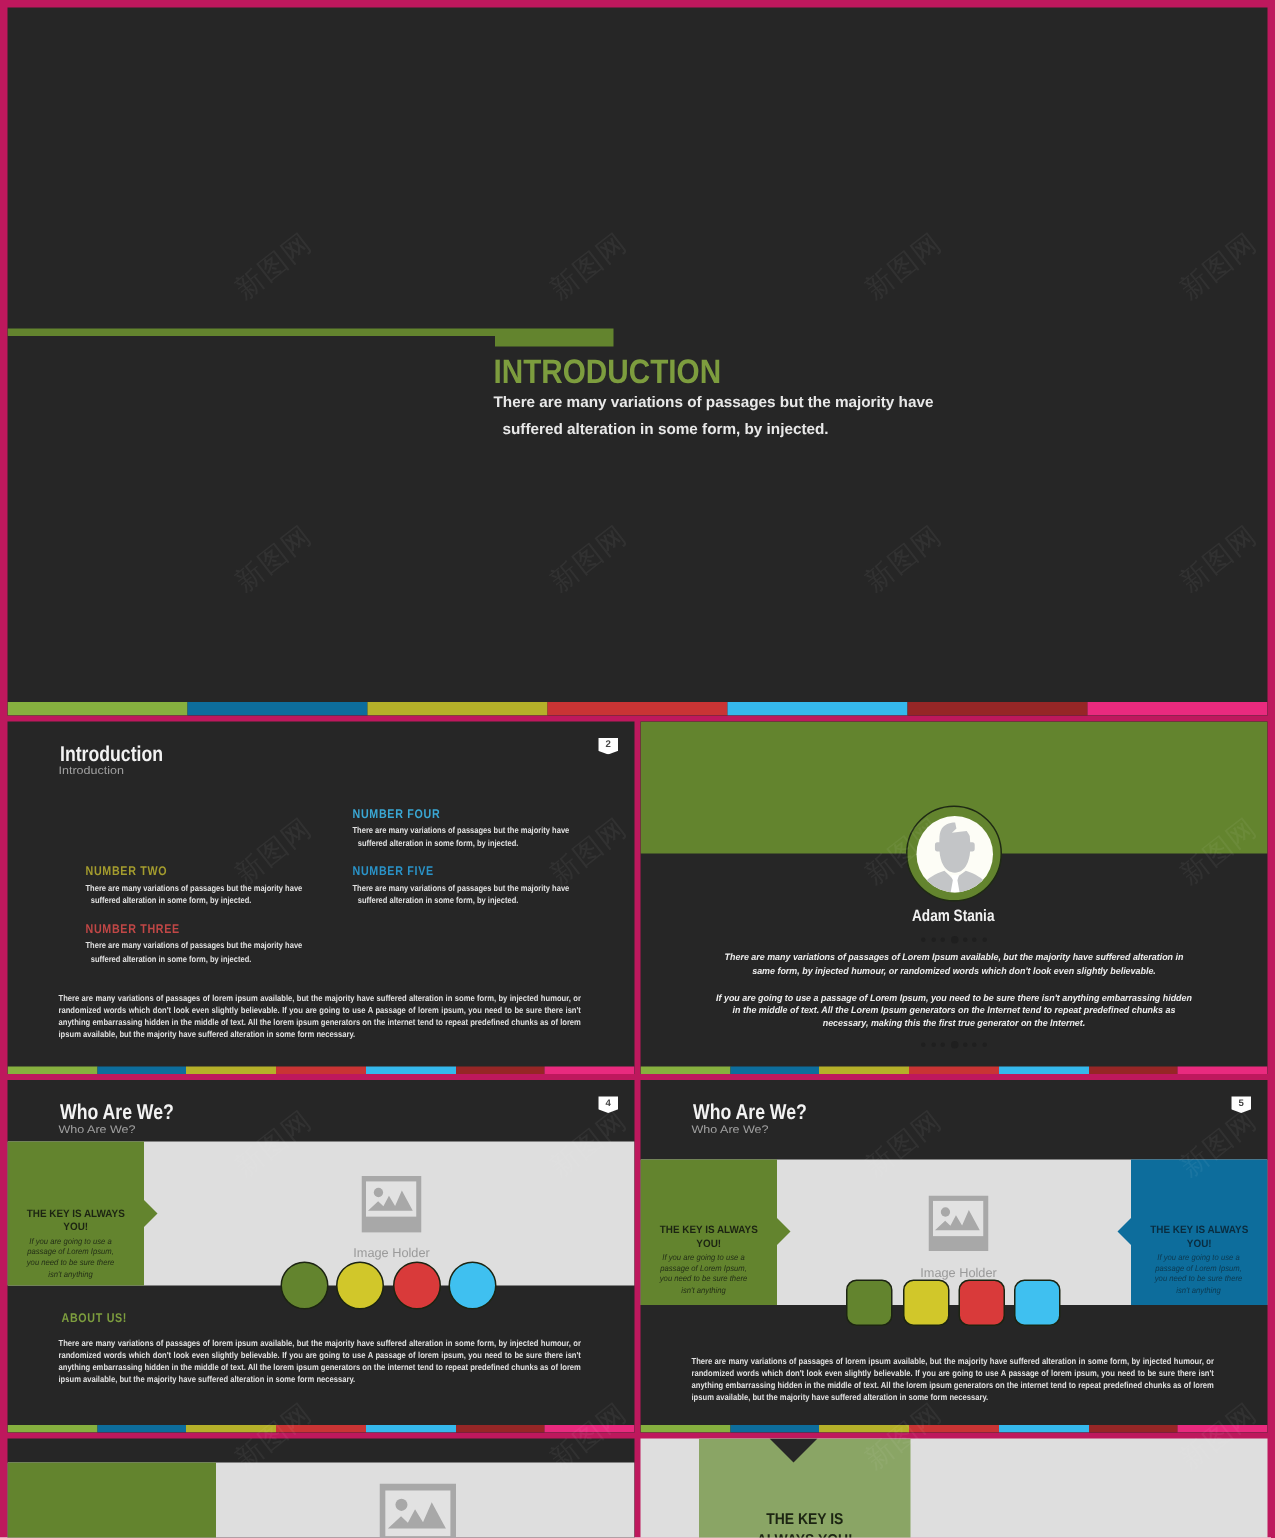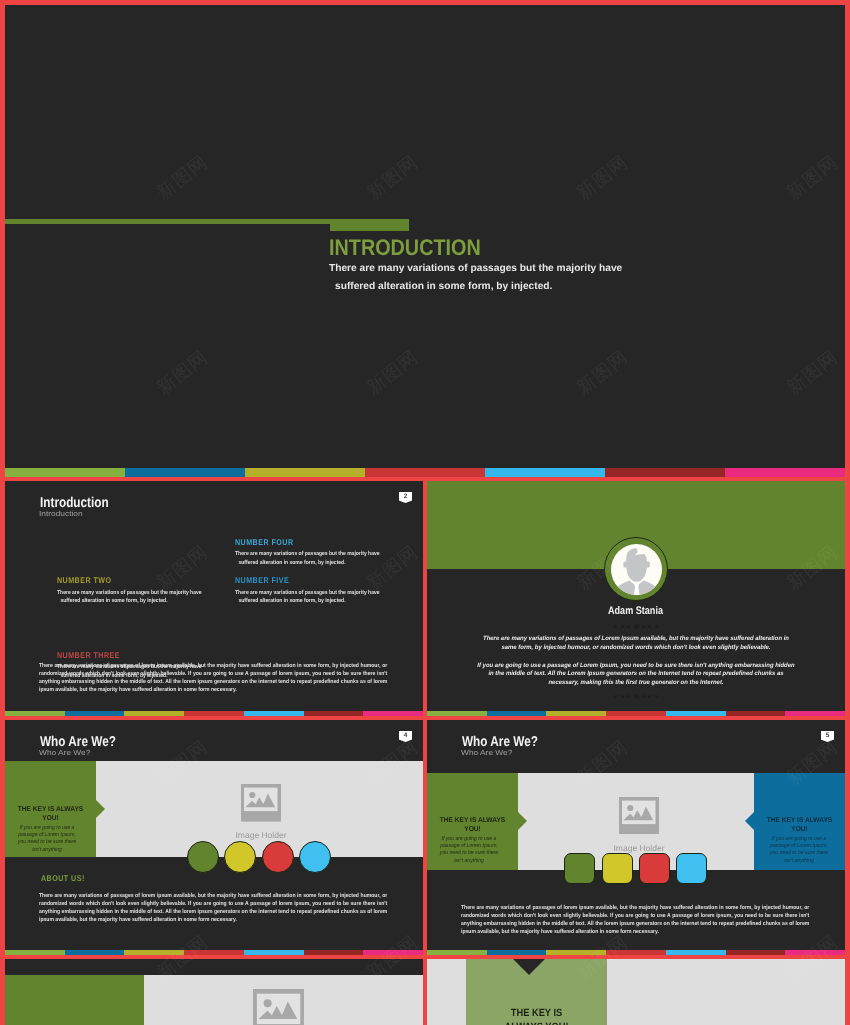--- a/index.html
+++ b/index.html
@@ -1,17 +1,17 @@
 <!DOCTYPE html>
 <html><head>
 <meta charset="utf-8">
 <style>
   html,body{margin:0;padding:0;background:#fff;}
   body{width:850px;height:1025px;overflow:hidden;font-family:"Liberation Sans",sans-serif;-webkit-font-smoothing:antialiased;text-rendering:geometricPrecision;}
-  .page{position:relative;width:850px;height:1025px;background:#ef4444;}
+  .page{position:relative;width:850px;height:1025px;background:#be185d;}
   .slide{position:absolute;overflow:hidden;background:#262626;}
 
   
   #s1{left:5px;top:5px;width:840px;height:472px;}
   .s1-thinbar{position:absolute;left:0;top:214px;width:325px;height:5px;background:#63842e;}
   .s1-thickbar{position:absolute;left:325px;top:214px;width:79px;height:12px;background:#63842e;}
   .s1-title{position:absolute;left:324px;top:239px;font-size:22.6px;line-height:22.6px;font-weight:bold;color:#7d9d3e;transform:scaleX(0.876) translateY(-6.6px);transform-origin:0 0;white-space:nowrap;}
   .s1-sub{position:absolute;left:324px;top:255px;width:400px;font-size:10.2px;font-weight:bold;color:#e8e8e8;line-height:18px;}
   .s1-sub div:nth-child(2){padding-left:6px;}
   .s1-strip{position:absolute;left:0;bottom:0;width:840px;height:9px;display:flex;}
@@ -110,21 +110,21 @@
           <span>suffered alteration in some form, by injected.</span>
         </div>
     </div>
     <div class="s2-col" style="left:52px;top:95px;">
       <div class="s2-h" style="color: rgb(164, 156, 46);">NUMBER TWO</div>
       <div class="s2-p">
           <span>There are many variations  of passages but the majority have</span>
           <span>suffered alteration in some form, by injected.</span>
         </div>
     </div>
-    <div class="s2-col" style="left:52px;top:133.5px;margin-top:36px;">
+    <div class="s2-col" style="left:52px;top:133.5px;">
       <div class="s2-h" style="color: rgb(192, 71, 70);">NUMBER THREE</div>
       <div class="s2-p">
           <span>There are many variations  of passages but the majority have</span>
           <span>suffered alteration in some form, by injected.</span>
         </div>
     </div>
     <div class="s2-foot">There are many variations of passages of lorem ipsum available, but the majority have suffered alteration in some form, by injected humour, or randomized words which don't look even slightly believable. If you are going to use A passage of lorem ipsum, you need to be sure there isn't anything embarrassing hidden in the middle of text. All the lorem ipsum generators on the internet tend to repeat predefined chunks as  of lorem ipsum available,  but the majority have suffered alteration in some form  necessary.</div>
     <div class="strip">
         <i style="background: rgb(134, 176, 63);"></i>
         <i style="background: rgb(13, 109, 156);"></i>

